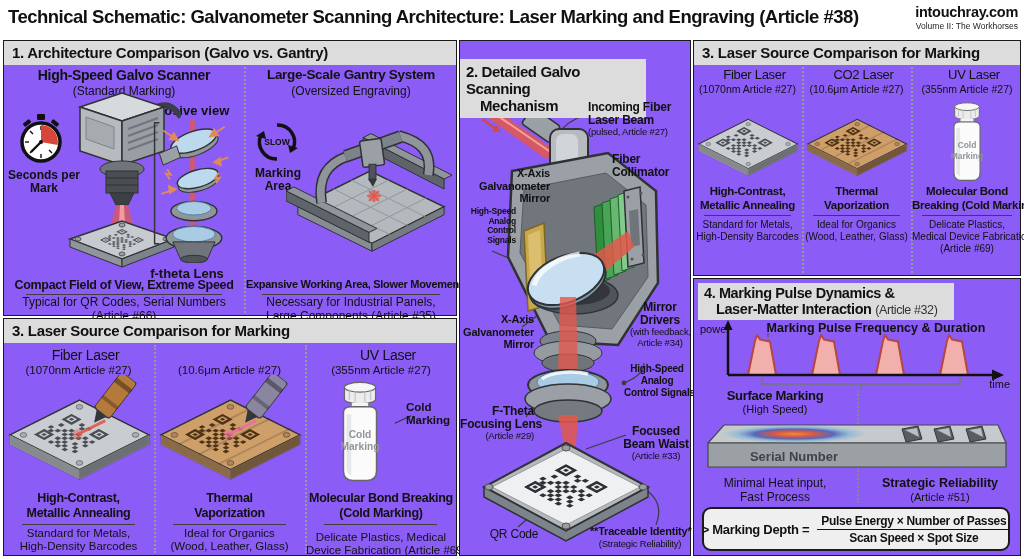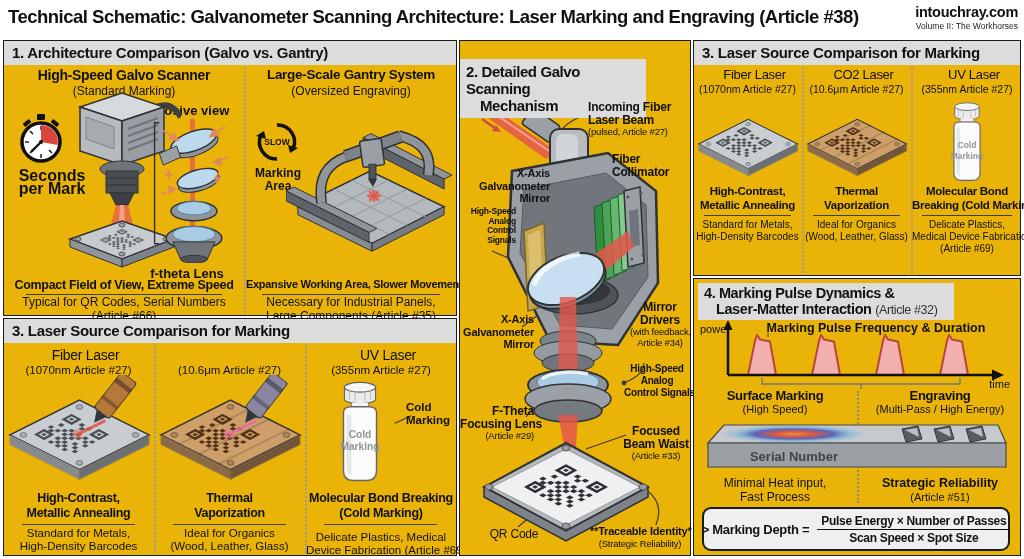--- a/index.html
+++ b/index.html
@@ -9,21 +9,21 @@
   .b{font-weight:bold}
   .ctr{text-align:center}
   .rt{text-align:right}
   .nw{white-space:nowrap}
   
   .h-title{position:absolute;left:8px;top:6px;font-size:18.5px;font-weight:bold;letter-spacing:-0.5px}
   .h-brand{position:absolute;right:6px;top:4px;text-align:right}
   .brand{font-size:14.5px;font-weight:bold;letter-spacing:-0.3px}
   .brand-sub{font-size:8.5px;color:#222;margin-top:1px}
   
-  .panel{position:absolute;background:#eab308;border:1.5px solid #1a1a1a;box-sizing:border-box}
+  .panel{position:absolute;background:#8b5cf6;border:1.5px solid #1a1a1a;box-sizing:border-box}
   .ptitle{position:absolute;left:0;top:0;right:0;height:24px;background:#dcdcdc;
           font-size:15px;font-weight:bold;line-height:24px;padding-left:8px;letter-spacing:-0.3px}
   .vdot{position:absolute;border-left:2px dotted #9a9a9a}
   .hr{position:absolute;border-top:1px solid #3f3f3f}
   .sp-title{position:absolute;left:0;right:0;text-align:center;font-weight:bold;letter-spacing:-0.3px}
   .sp-sub{position:absolute;left:0;right:0;text-align:center;font-size:12px}
   .claim{position:absolute;left:0;right:0;text-align:center;font-weight:bold;letter-spacing:-0.3px}
   .use{position:absolute;left:0;right:0;text-align:center;font-size:12px;line-height:13.5px}
   
   .lbl{position:absolute;letter-spacing:-0.2px}
@@ -170,21 +170,21 @@
             <line x1="35" y1="31" x2="39" y2="31"></line>
           <line x1="12" y1="20" x2="15" y2="23"></line>
             <line x1="31" y1="39" x2="34" y2="42"></line>
           <line x1="34" y1="20" x2="31" y2="23"></line>
             <line x1="15" y1="39" x2="12" y2="42"></line>
         </g>
         <path d="M23,31 L23,14 A17,17 0 0 1 39.7,34 Z" fill="#d8453a"></path>
         <line x1="23" y1="31" x2="13" y2="41" stroke="#111" stroke-width="2.4"></line>
         <circle cx="23" cy="31" r="2" fill="#111"></circle>
       </svg>
-      <div class="abs b ctr" style="left:8px;top:104px;width:80px;font-size:16px;line-height:13px">Seconds per Mark</div>
+      <div class="abs b ctr" style="left:0;top:104px;width:80px;font-size:12px;line-height:13px">Seconds per Mark</div>
 
       <svg class="abs" style="left:52px;top:22px" width="125" height="185" viewBox="0 0 125 185">
         <path d="M96,22 C112,14 118,20 125,30" stroke="#3c4044" stroke-width="6" fill="none"></path>
         <polygon points="24,20 66,6 108,20 66,34" fill="#d7dadd" stroke="#2f3234" stroke-width="1.5"></polygon>
         <polygon points="24,20 66,34 66,78 24,64" fill="#b7bbbf" stroke="#2f3234" stroke-width="1.5"></polygon>
         <polygon points="66,34 108,20 108,64 66,78" fill="#989ea4" stroke="#2f3234" stroke-width="1.5"></polygon>
         <g stroke="#6f757b" stroke-width="2">
           <line x1="72" y1="42" x2="102" y2="31"></line>
             <line x1="72" y1="49" x2="102" y2="38"></line>
           <line x1="72" y1="56" x2="102" y2="45"></line>
@@ -626,24 +626,20 @@
       <line x1="163" y1="65" x2="163" y2="70" stroke="#777" stroke-width="1.4"></line>
       <text x="312" y="69" text-anchor="end" font-size="11" fill="#111">time</text>
     </svg>
 
     <div class="vdot" style="left:163px;top:112px;height:112px;border-left-color:#888"></div>
 
     <div class="mode" style="left:6px;top:110px;width:150px">
       <div class="m1">Surface Marking</div>
       <div class="m2">(High Speed)</div>
     </div>
-    <div class="mode" style="left:170px;top:110px;width:152px">
-      <div class="m1">Engraving</div>
-      <div class="m2 nw">(Multi-Pass / High Energy)</div>
-    </div>
 
     <svg class="abs" style="left:8px;top:142px" width="306" height="52" viewBox="0 0 306 52">
       <polygon points="22,4 296,4 304,22 6,22" fill="#c6cacd" stroke="#44484c" stroke-width="1.2"></polygon>
       <polygon points="6,22 304,22 304,46 6,46" fill="#9ba0a5" stroke="#44484c" stroke-width="1.2"></polygon>
       <ellipse cx="92" cy="13" rx="72" ry="9" fill="url(#heat-grad)" opacity="0.95"></ellipse>
       <g>
         <polygon points="200,8 216,5 220,18 204,21" fill="#585e64" stroke="#33383c"></polygon>
         <polygon points="203,9 215,7 217,16" fill="#b9bfc4"></polygon>
         <polygon points="232,8 248,5 252,18 236,21" fill="#585e64" stroke="#33383c"></polygon>
         <polygon points="235,9 247,7 249,16" fill="#b9bfc4"></polygon>

